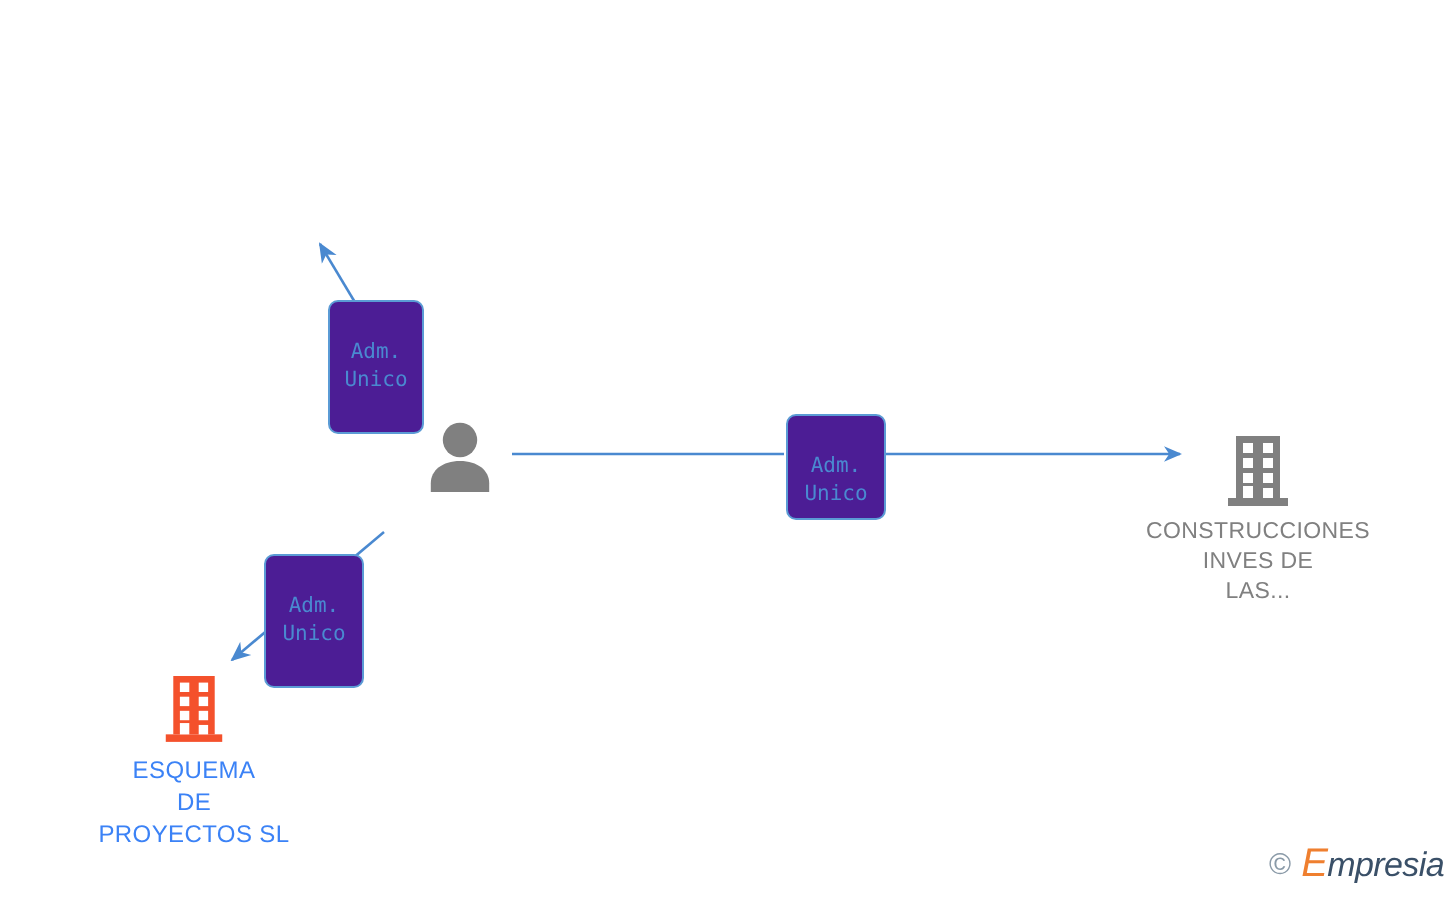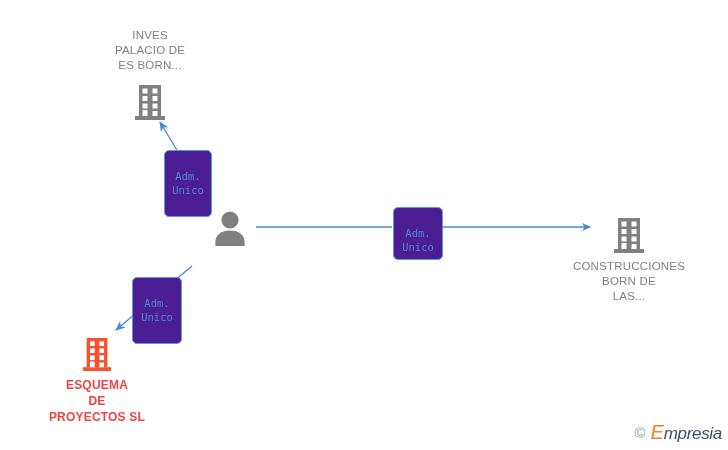--- a/index.html
+++ b/index.html
@@ -23,22 +23,22 @@
   }
   .node-label {
     font-size: 11.5px;
     line-height: 15px;
     color: #808080;
     letter-spacing: 0.2px;
     white-space: pre-line;
     user-select: none;
   }
   .node-label.orange {
-    color: #ef4444;
-    font-weight: bold;
+    color: #3b82f6;
+    font-weight: normal;
     font-size: 12px;
     line-height: 16px;
   }
   .icon-wrap {
     display: flex;
     justify-content: center;
     align-items: flex-end;
   }
   .badge {
     position: absolute;
@@ -112,39 +112,20 @@
     </defs>
 
     <line x1="196" y1="182" x2="160" y2="122" stroke="#4a89d0" stroke-width="1.3" marker-end="url(#arrowDiag)"></line>
 
     <line x1="256" y1="227" x2="392" y2="227" stroke="#4a89d0" stroke-width="1.3"></line>
     <line x1="443" y1="227" x2="590" y2="227" stroke="#4a89d0" stroke-width="1.3" marker-end="url(#arrowRight)"></line>
 
     <line x1="192" y1="266" x2="116" y2="330" stroke="#4a89d0" stroke-width="1.3" marker-end="url(#arrowDiag)"></line>
   </svg>
 
-  <div class="node" style="left:95px; top:28px; width:110px;">
-    <div class="node-label">INVES
-PALACIO DE
-ES BORN...</div>
-    <div class="icon-wrap" style="height:42px; margin-top:6px;">
-      <svg width="34" height="38" viewBox="0 0 34 38" xmlns="http://www.w3.org/2000/svg">
-        <rect x="6" y="2" width="22" height="31" fill="#808080"></rect>
-        <rect x="2" y="33" width="30" height="4" fill="#808080"></rect>
-        <rect x="9.5" y="5.5" width="5" height="5" fill="#ffffff"></rect>
-        <rect x="19.5" y="5.5" width="5" height="5" fill="#ffffff"></rect>
-        <rect x="9.5" y="13" width="5" height="5" fill="#ffffff"></rect>
-        <rect x="19.5" y="13" width="5" height="5" fill="#ffffff"></rect>
-        <rect x="9.5" y="20.5" width="5" height="5" fill="#ffffff"></rect>
-        <rect x="19.5" y="20.5" width="5" height="5" fill="#ffffff"></rect>
-        <rect x="19.5" y="28" width="5" height="5" fill="#ffffff"></rect>
-        <rect x="9.5" y="27" width="5" height="6" fill="#ffffff"></rect>
-      </svg>
-    </div>
-  </div>
 
   <div class="node" style="left:178px; top:208px; width:104px;">
     <div class="icon-wrap" style="height:38px;">
       <svg width="34" height="36" viewBox="0 0 34 36" xmlns="http://www.w3.org/2000/svg">
         <circle cx="17" cy="10" r="8.6" fill="#808080"></circle>
         <path d="M17 20.5 C8.2 20.5 2.4 25.2 2.4 31.6 L2.4 36 L31.6 36 L31.6 31.6 C31.6 25.2 25.8 20.5 17 20.5 Z" fill="#808080"></path>
       </svg>
     </div>
   </div>
 
@@ -157,21 +138,21 @@
         <rect x="19.5" y="5.5" width="5" height="5" fill="#ffffff"></rect>
         <rect x="9.5" y="13" width="5" height="5" fill="#ffffff"></rect>
         <rect x="19.5" y="13" width="5" height="5" fill="#ffffff"></rect>
         <rect x="9.5" y="20.5" width="5" height="5" fill="#ffffff"></rect>
         <rect x="19.5" y="20.5" width="5" height="5" fill="#ffffff"></rect>
         <rect x="19.5" y="28" width="5" height="5" fill="#ffffff"></rect>
         <rect x="9.5" y="27" width="5" height="6" fill="#ffffff"></rect>
       </svg>
     </div>
     <div class="node-label" style="margin-top:5px;">CONSTRUCCIONES
-BORN DE
+INVES DE
 LAS...</div>
   </div>
 
   <div class="node" style="left:40px; top:332px; width:114px;">
     <div class="icon-wrap" style="height:40px;">
       <svg width="32" height="36" viewBox="0 0 34 38" xmlns="http://www.w3.org/2000/svg">
         <rect x="6" y="2" width="22" height="31" fill="#f4512c"></rect>
         <rect x="2" y="33" width="30" height="4" fill="#f4512c"></rect>
         <rect x="9.5" y="5.5" width="5" height="5" fill="#ffffff"></rect>
         <rect x="19.5" y="5.5" width="5" height="5" fill="#ffffff"></rect>

